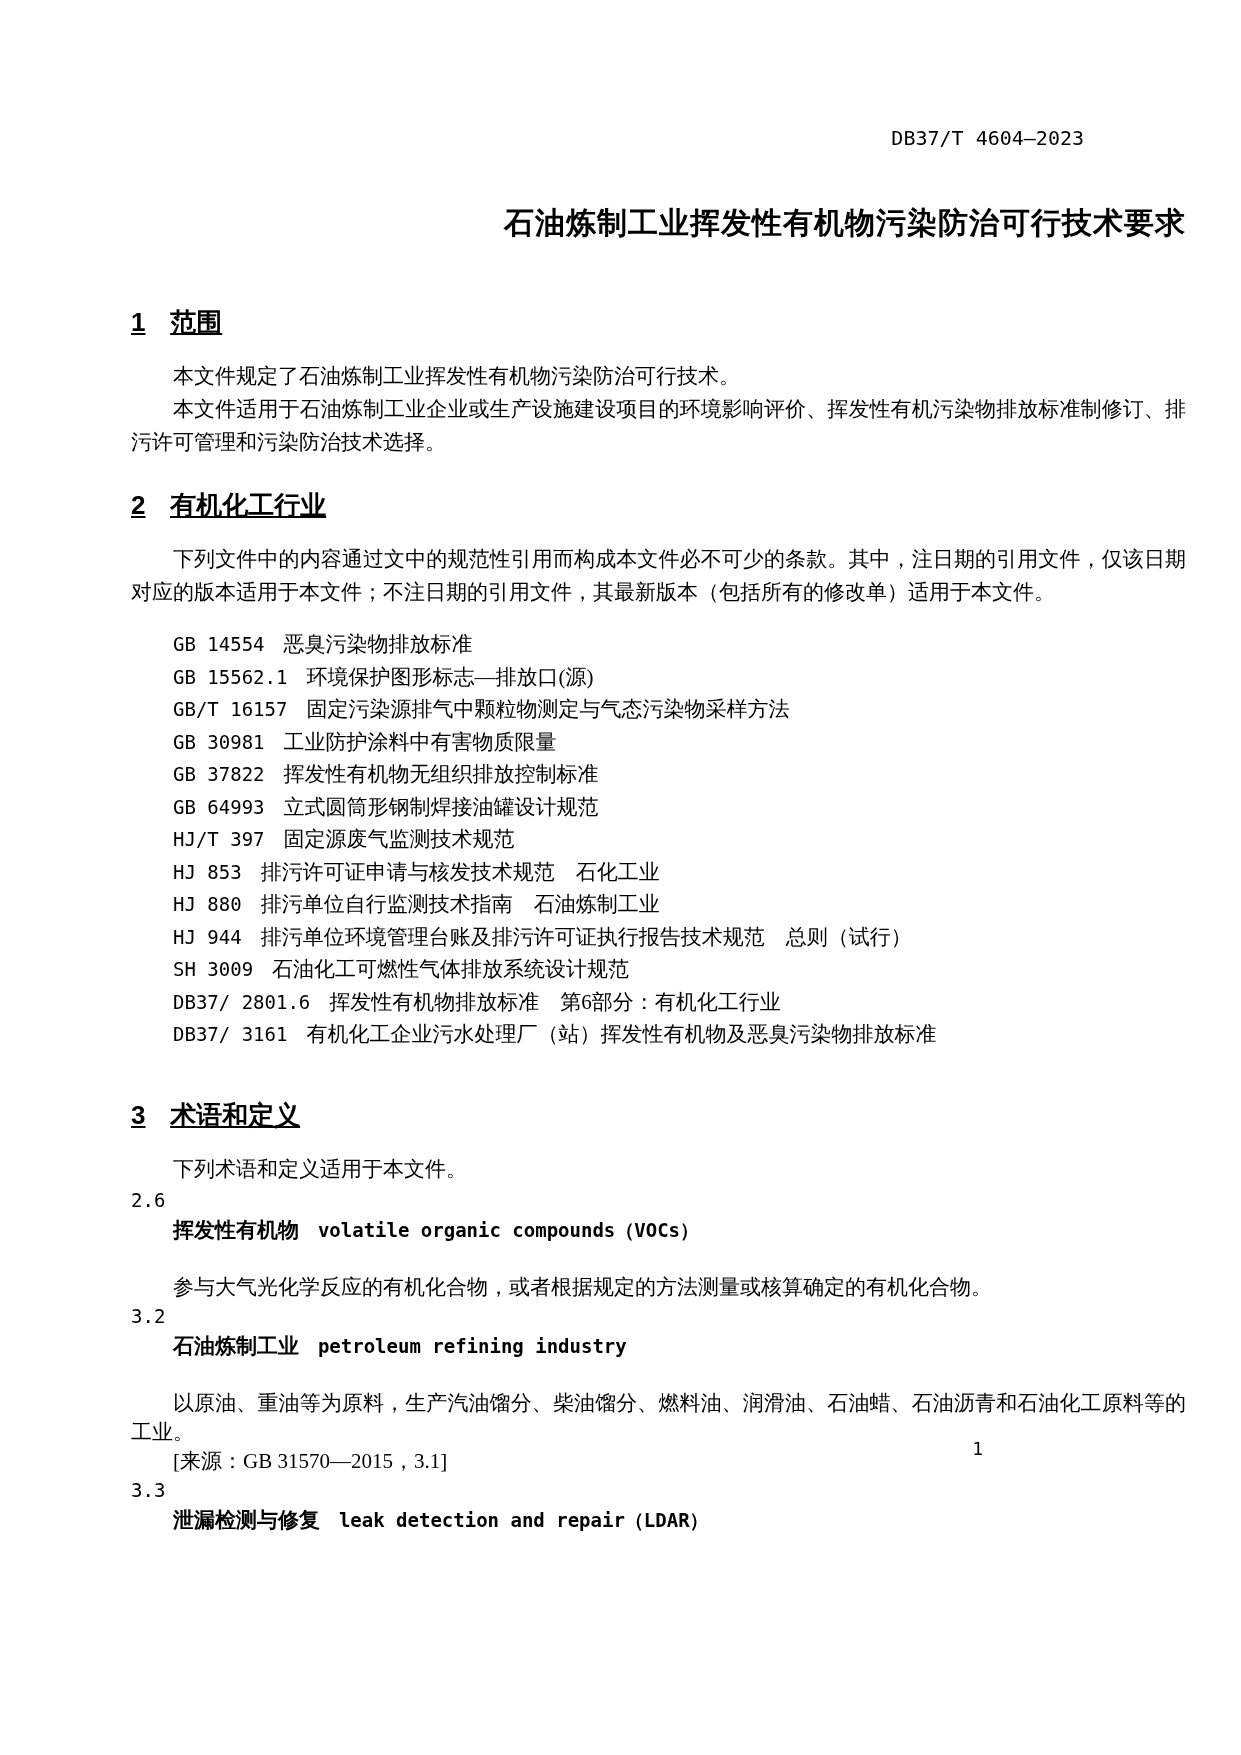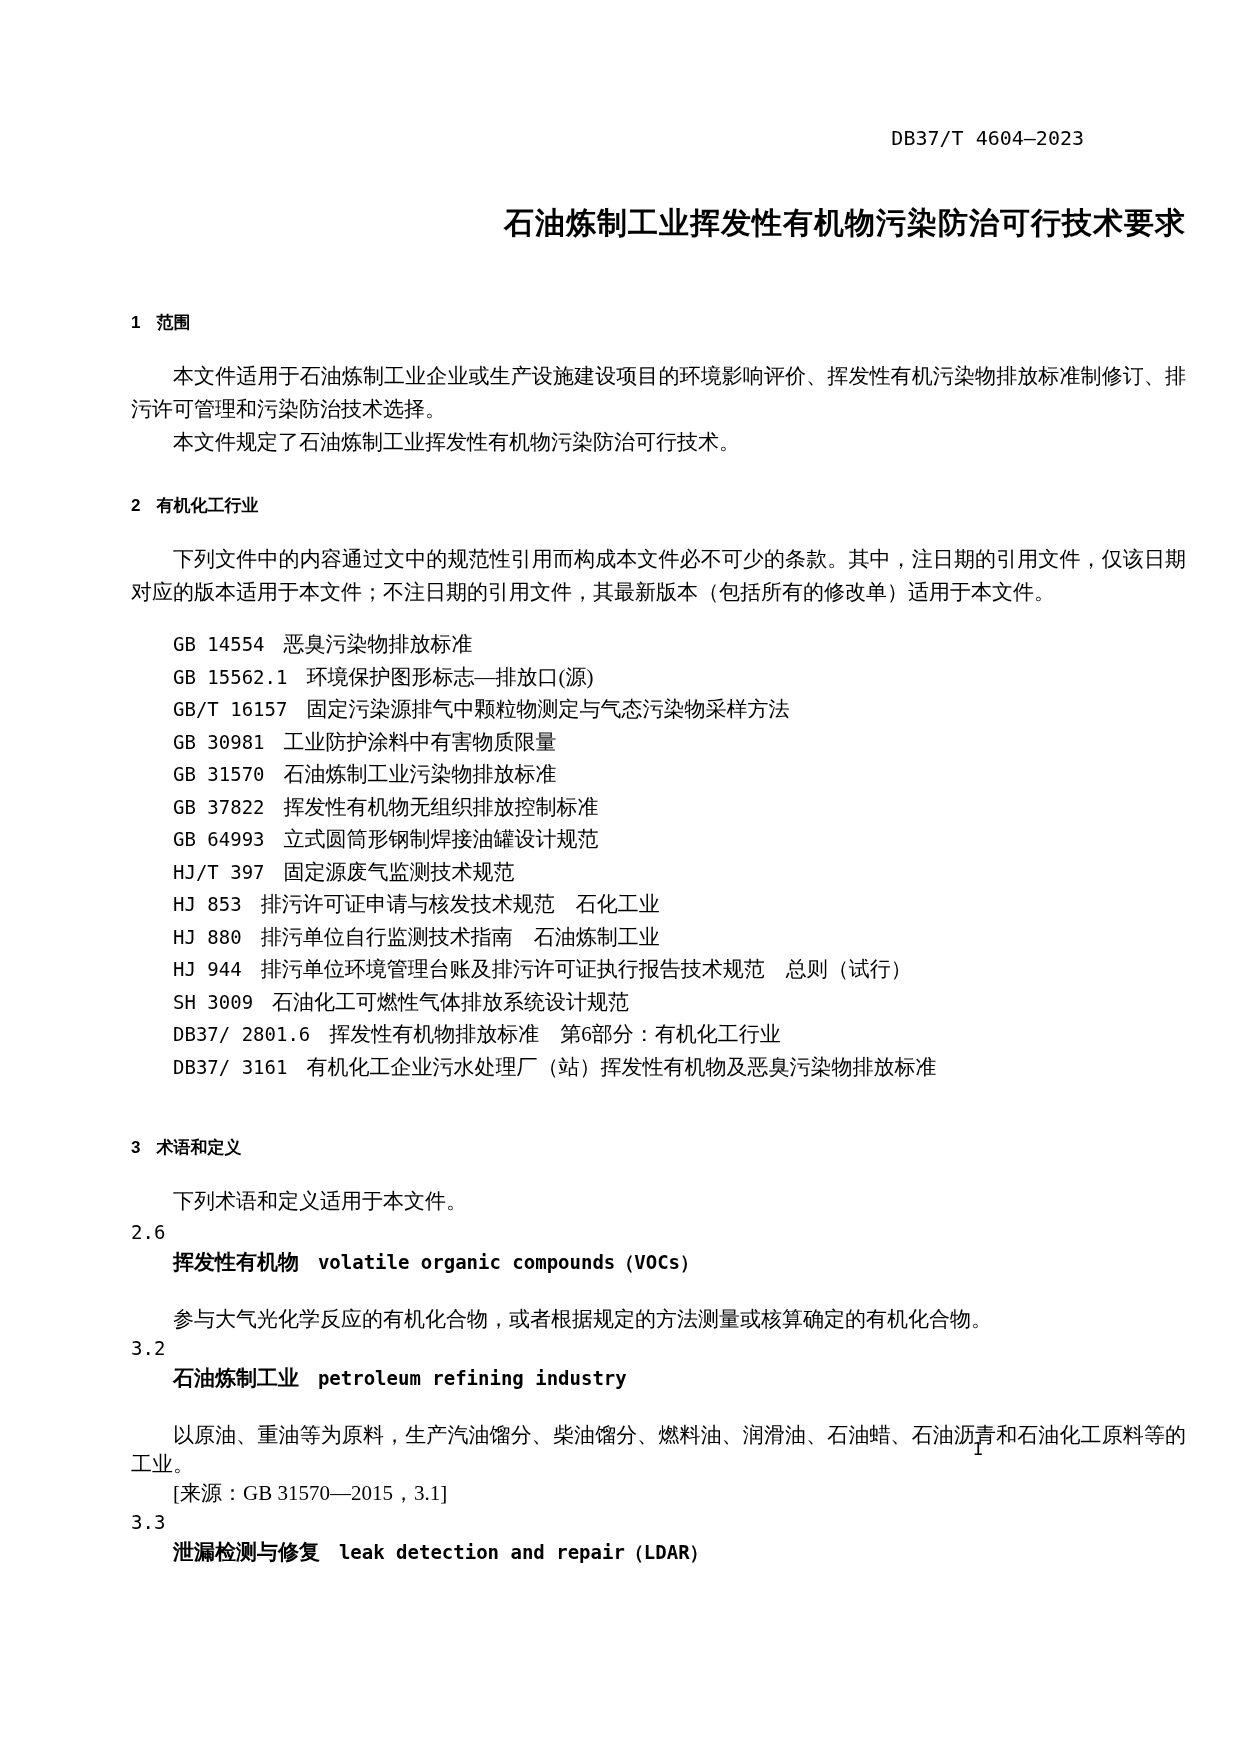--- a/index.html
+++ b/index.html
@@ -29,23 +29,24 @@
     text-align: right;
     font-family: "Liberation Sans", "DejaVu Sans", sans-serif;
     font-weight: 700;
     font-size: 30px;
     line-height: 42px;
     letter-spacing: 1px;
   }
   .sec-heading {
     font-family: "Liberation Sans", "DejaVu Sans", sans-serif;
     font-weight: 700;
-    font-size: 17px;
+    font-size: 26px;
     line-height: 29px;
     margin: 32px 0 23px 0;
+    text-decoration: underline;
   }
   #section-scope .sec-heading { margin-top: 64px; }
   #section-terms .sec-heading { margin-top: 50px; }
   .sec-num { margin-right: 0.95em; }
   .body-para {
     font-size: 21px;
     line-height: 33px;
     text-indent: 2em;
     text-align: justify;
   }
@@ -100,22 +101,22 @@
 <div class="page">
 
   <div class="doc-number">DB37/T 4604—2023</div>
 
   <h1 class="doc-title">石油炼制工业挥发性有机物污染防治可行技术要求</h1>
 
   <section id="section-scope">
     <h2 class="sec-heading">
       <span class="sec-num">1</span><span class="sec-label">范围</span>
     </h2>
+    <p class="body-para">本文件规定了石油炼制工业挥发性有机物污染防治可行技术。</p>
     <p class="body-para">本文件适用于石油炼制工业企业或生产设施建设项目的环境影响评价、挥发性有机污染物排放标准制修订、排污许可管理和污染防治技术选择。</p>
-    <p class="body-para">本文件规定了石油炼制工业挥发性有机物污染防治可行技术。</p>
   </section>
 
   <section id="section-references">
     <h2 class="sec-heading">
       <span class="sec-num">2</span><span class="sec-label">有机化工行业</span>
     </h2>
     <p class="body-para">下列文件中的内容通过文中的规范性引用而构成本文件必不可少的条款。其中，注日期的引用文件，仅该日期对应的版本适用于本文件；不注日期的引用文件，其最新版本（包括所有的修改单）适用于本文件。</p>
     <div class="ref-list">
 
         <div class="ref-item">
@@ -127,23 +128,20 @@
         </div>
 
         <div class="ref-item">
           <span class="ref-code">GB/T 16157</span><span class="ref-title">固定污染源排气中颗粒物测定与气态污染物采样方法</span>
         </div>
 
         <div class="ref-item">
           <span class="ref-code">GB 30981</span><span class="ref-title">工业防护涂料中有害物质限量</span>
         </div>
 
-        <div class="ref-item">
-          <span class="ref-code">GB 31570</span><span class="ref-title">石油炼制工业污染物排放标准</span>
-        </div>
 
         <div class="ref-item">
           <span class="ref-code">GB 37822</span><span class="ref-title">挥发性有机物无组织排放控制标准</span>
         </div>
 
         <div class="ref-item">
           <span class="ref-code">GB 64993</span><span class="ref-title">立式圆筒形钢制焊接油罐设计规范</span>
         </div>
 
         <div class="ref-item">

